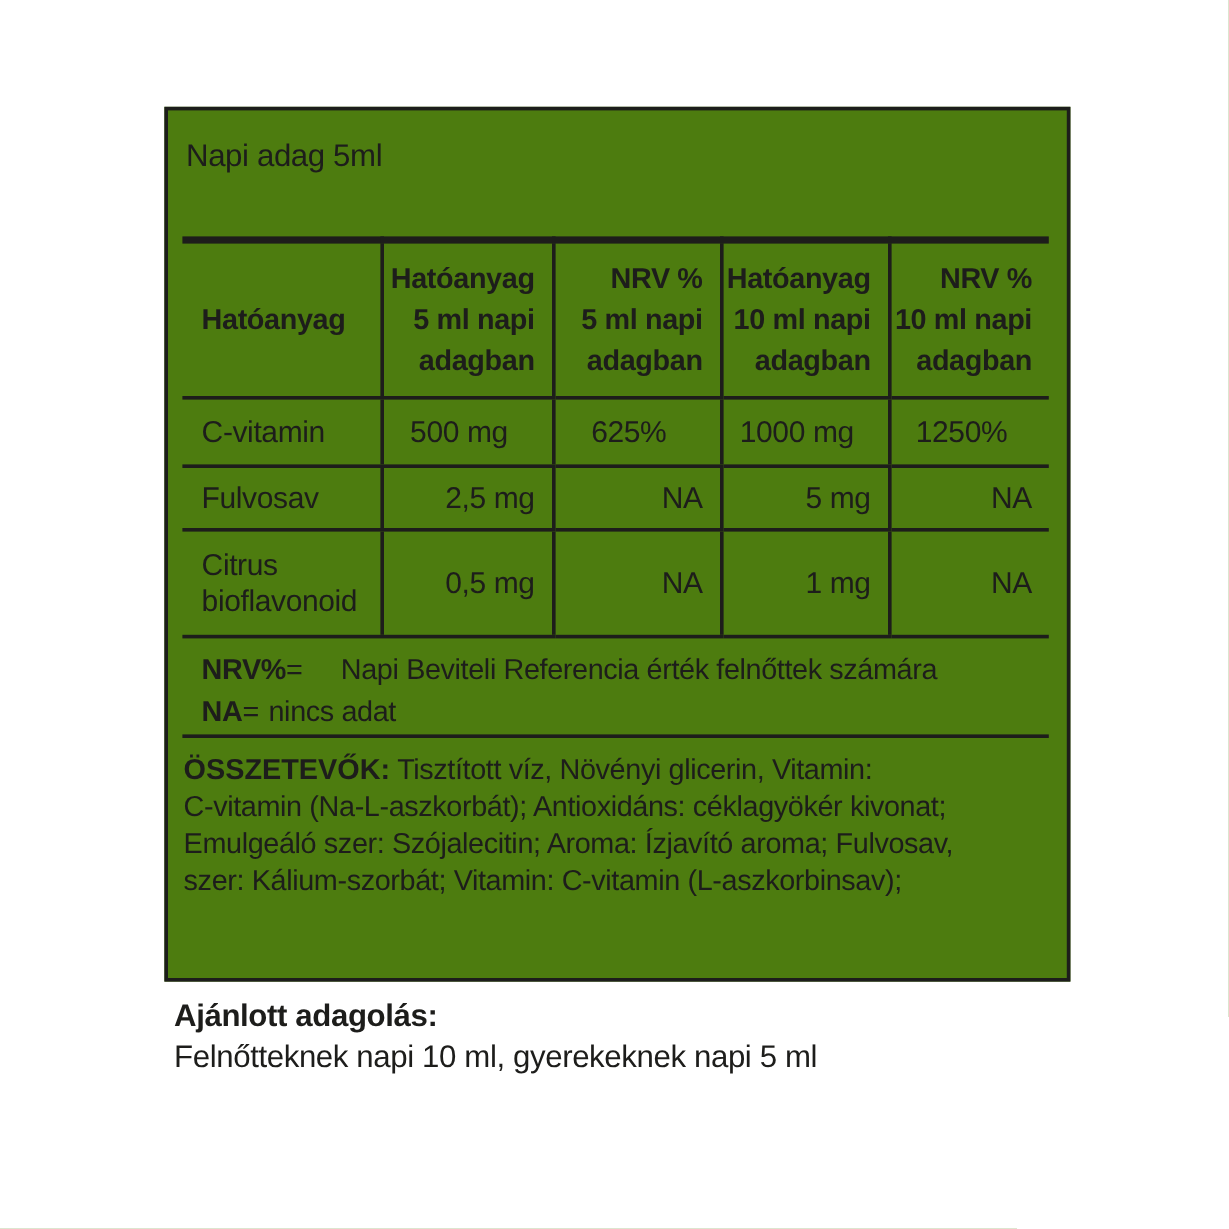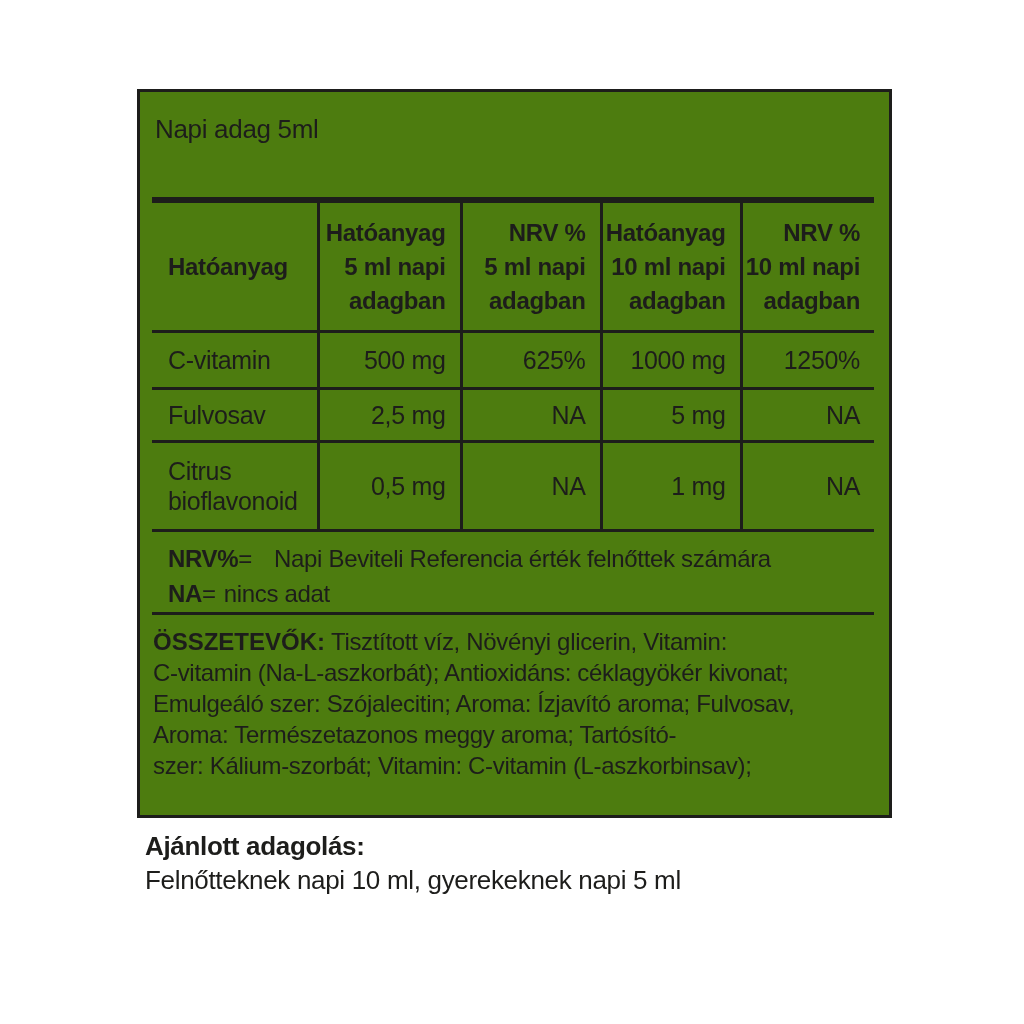--- a/index.html
+++ b/index.html
@@ -26,28 +26,28 @@
   }
   .nutri-table th:not(:first-child),.nutri-table td:not(:first-child){
     border-left:3px solid #1d1d1b;
   }
   .nutri-table th{height:127px;font-size:24px;font-weight:bold;line-height:34px;}
   .nutri-table th.first,.nutri-table td.name{
     text-align:left;padding:0 4px 0 16px;
   }
   .nutri-table td{font-size:25px;}
   .nutri-table td.name{line-height:30px;}
-  .row-1 td{height:54px;}
+  .row-1 td{height:54px;text-align:center;}
   .row-2 td{height:50px;}
   .row-3 td{height:86px;}
   .big-na{font-size:32px;}
   .notes{position:absolute;left:28px;top:449px;font-size:24px;}
   .note-line{height:35px;line-height:35px;}
   .note-term{font-weight:bold;}
-  .note-line.first .note-text{margin-left:22px;}
+  .note-line.first .note-text{margin-left:32px;}
   .note-line .note-text{margin-left:8px;}
   .notes-sep{position:absolute;left:12px;top:520px;width:722px;height:3px;background:#1d1d1b;}
   .ingredients{position:absolute;left:13px;top:534px;font-size:24px;line-height:31px;white-space:nowrap;}
   .ingredients b{letter-spacing:0;}
   .dosage{position:absolute;left:145px;top:829px;}
   .dosage-title{font-size:26px;font-weight:bold;line-height:34px;}
   .dosage-text{font-size:26px;line-height:34px;}
 </style>
 </head>
 <body>
@@ -129,21 +129,20 @@
     <div class="note-line first"><span class="note-term">NRV%</span><span>=</span><span class="note-text">Napi Beviteli Referencia érték felnőttek számára</span></div>
     <div class="note-line"><span class="note-term">NA</span><span>=</span><span class="note-text">nincs adat</span></div>
   </div>
 
   <div class="notes-sep"></div>
 
   <div class="ingredients">
     <div><b>ÖSSZETEVŐK:</b> <span>Tisztított víz, Növényi glicerin, Vitamin:</span></div>
     <div>C-vitamin (Na-L-aszkorbát); Antioxidáns: céklagyökér kivonat;</div>
     <div>Emulgeáló szer: Szójalecitin; Aroma: Ízjavító aroma; Fulvosav,</div>
-    <div>Aroma: Természetazonos meggy aroma; Tartósító-</div>
     <div>szer: Kálium-szorbát; Vitamin: C-vitamin (L-aszkorbinsav);</div>
   </div>
 
 </div>
 
 <div class="dosage">
   <div class="dosage-title">Ajánlott adagolás:</div>
   <div class="dosage-text">Felnőtteknek napi 10 ml, gyerekeknek napi 5 ml</div>
 </div>
 

